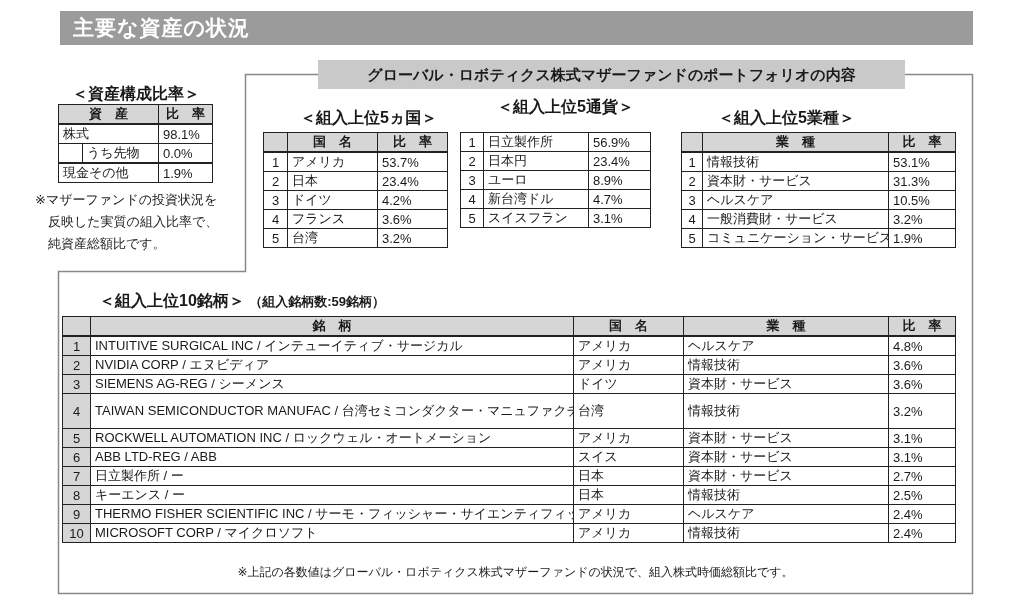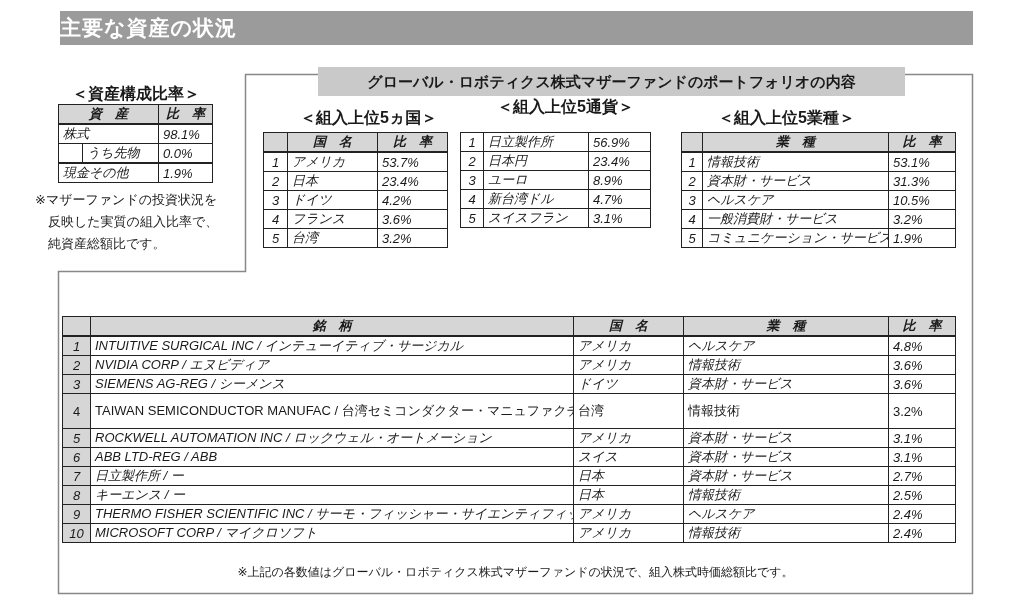--- a/index.html
+++ b/index.html
@@ -17,32 +17,33 @@
   }
   .abs { position: absolute; }
 
   
   .header-bar {
     left: 60px; top: 11px; width: 913px; height: 34px;
     background: #9b9b9b;
     color: #ffffff;
     font-size: 21px; font-weight: bold;
     line-height: 34px;
+    padding-left: 13px;
     letter-spacing: 1px;
   }
 
   
   .outline-svg { left: 0; top: 0; width: 1024px; height: 606px; pointer-events: none; }
 
   
   .box-title {
     left: 318px; top: 60px; width: 587px; height: 29px;
     background: #c9c9c9;
     font-size: 15px; font-weight: bold;
-    text-align: center; line-height: 29px; margin-top: 7px;
+    text-align: center; line-height: 29px;
   }
 
   .section-title { font-size: 16px; font-weight: bold; white-space: nowrap; margin-left: 37px; }
   .section-subtitle { font-size: 13px; font-weight: bold; }
 
   
   table.dtab {
     border-collapse: collapse;
     table-layout: fixed;
     font-size: 13px;
@@ -58,21 +59,21 @@
     background: #d6d6d6;
     text-align: center;
     font-weight: bold;
     border-bottom: 2px solid #222222;
   }
   table.dtab { border: 1.5px solid #222222; }
   td.idx { text-align: center; }
   td.idx-gray { text-align: center; background: #d6d6d6; }
   td.rate { text-align: left; padding-right: 6px; }
   td.name-cell { white-space: pre-line; line-height: 1.25; }
-  tr.h20 { height: 16px; font-style: italic; }
+  tr.h20 { height: 16px; }
   tr.h34 { height: 35px; }
 
   
   .asset-note {
     font-size: 13px;
     line-height: 22px;
     width: 188px;
     padding-left: 1em;
     text-indent: -1em;
   }
@@ -241,20 +242,24 @@
       <td class="rate">3.2%</td>
     </tr>
     <tr class="h20">
       <td class="idx">5</td>
       <td>コミュニケーション・サービス</td>
       <td class="rate">1.9%</td>
     </tr>
   </tbody>
     </table>
 
+  <div class="abs" style="left:62px; top:291px; white-space:nowrap;">
+    <span class="section-title">＜組入上位10銘柄＞</span>
+    <span class="section-subtitle">（組入銘柄数:59銘柄）</span>
+  </div>
 
   <table class="abs dtab" style="left:62px; top:316px; width:893px;">
     <colgroup>
         <col style="width:28px">
         <col style="width:483px">
         <col style="width:110px">
         <col style="width:205px">
         <col style="width:67px">
       </colgroup>
     <tbody>

